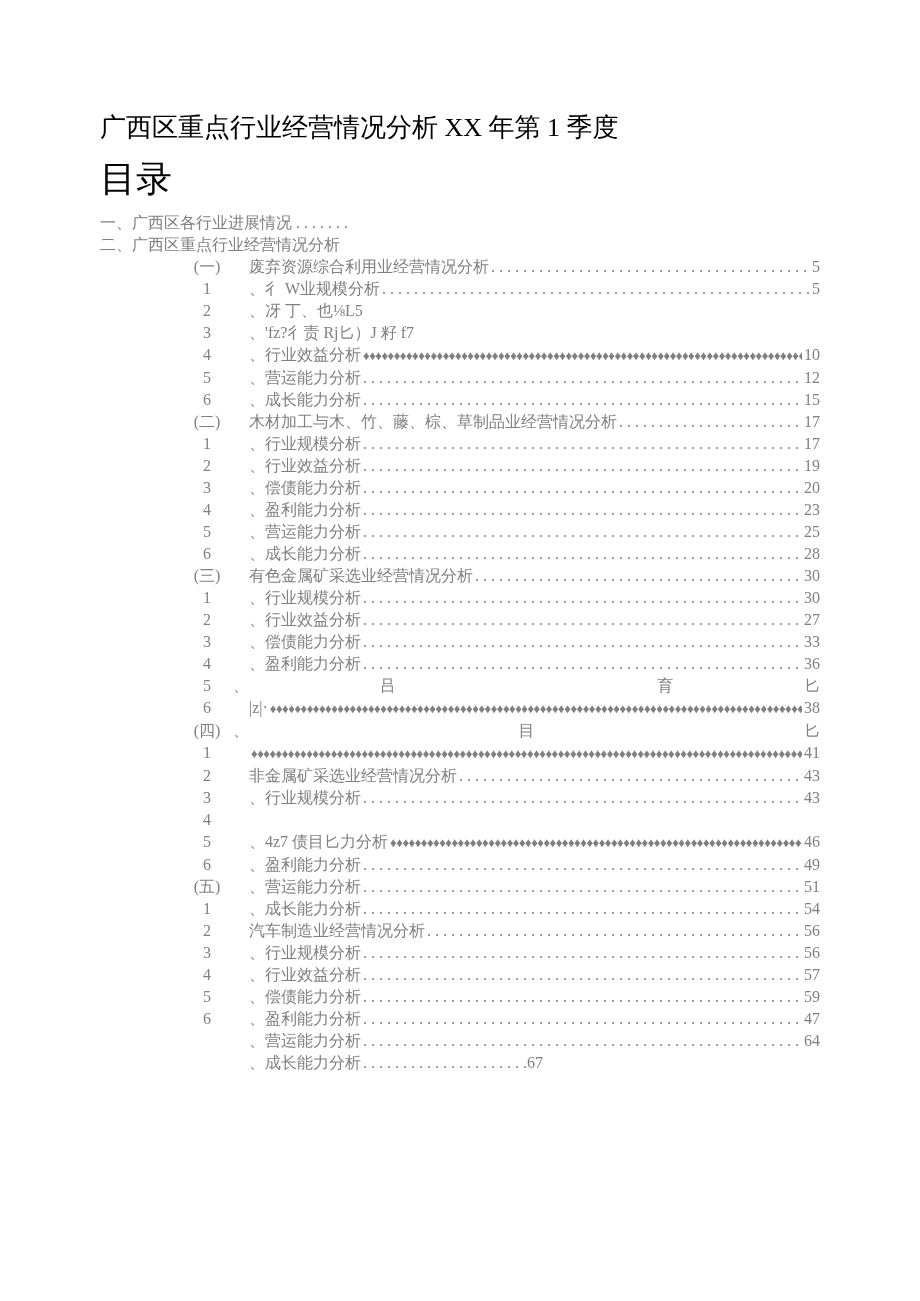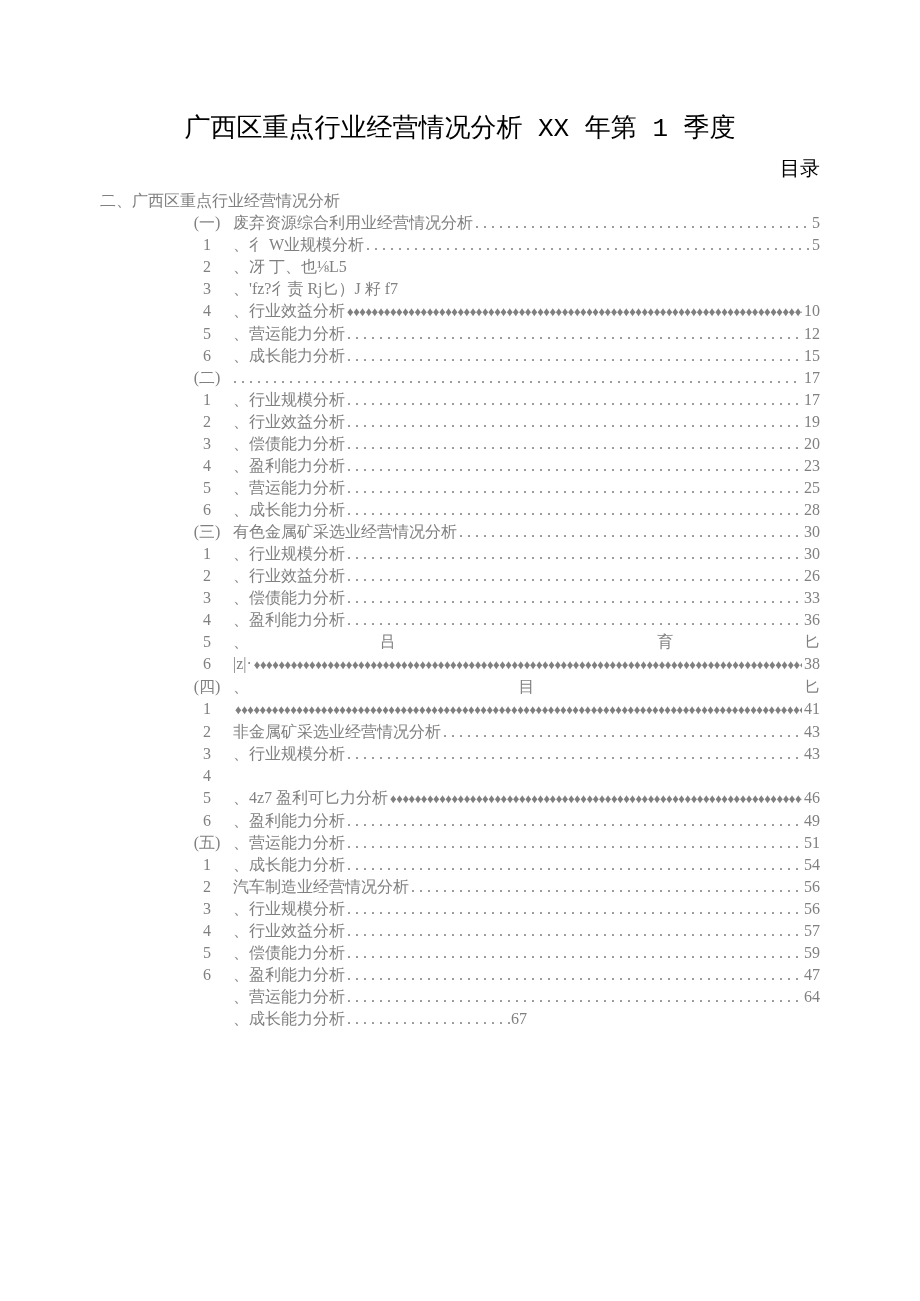--- a/index.html
+++ b/index.html
@@ -9,29 +9,28 @@
     }
     body {
       background: #fff;
       font-family: "SimSun", "宋体", serif;
       width: 920px;
       min-height: 1301px;
       padding: 110px 100px 60px 100px;
       color: #000;
     }
     .title {
-      text-align: center;
       font-size: 26px;
       font-weight: normal;
       margin-bottom: 10px;
-      font-family: Liberation Mono, monospace;
+      font-family: Liberation Serif, serif;
     }
     .subtitle {
-      text-align: right;
-      font-size: 20px;
+      text-align: left;
+      font-size: 36px;
       font-weight: normal;
       margin-bottom: 8px;
     }
     .top-lines {
       font-size: 16px;
       color: #808080;
       line-height: 22px;
     }
     .toc {
       font-size: 16px;
@@ -82,29 +81,31 @@
     .spread-mid {
       flex: 1 1 auto;
       display: flex;
       justify-content: space-around;
     }
     .spread-right {
       flex: 0 0 auto;
     }
     .nowrap {
       white-space: nowrap;
+      margin-left: 16px;
     }
   </style>
 </head>
 <body>
 
 <div class="title">广西区重点行业经营情况分析 XX 年第 1 季度</div>
 <div class="subtitle">目录</div>
 
 <div class="top-lines">
+  <div>一、广西区各行业进展情况 . . . . . . .</div>
   <div>二、广西区重点行业经营情况分析</div>
 </div>
 
 <div class="toc" id="toc-body">
     <div class="toc-row indent">
       <div class="marker">(一)</div>
       <span class="entry nowrap"><span></span><span>废弃资源综合利用业经营情况分析</span></span>
       <span class="dots">. . . . . . . . . . . . . . . . . . . . . . . . . . . . . . . . . . . . . . . . . . . . . . . . . . . . . . . . . . . . . . . . . . . . . . . . . . . . . . . . . . . . . . . . . . .</span>
       <span class="page">5</span>
     </div>
@@ -135,20 +136,21 @@
       <span class="page">12</span>
     </div>
     <div class="toc-row indent">
       <div class="marker">6</div>
       <span class="entry nowrap"><span>、</span><span>成长能力分析</span></span>
       <span class="dots">. . . . . . . . . . . . . . . . . . . . . . . . . . . . . . . . . . . . . . . . . . . . . . . . . . . . . . . . . . . . . . . . . . . . . . . . . . . . . . . . . . . . . . . . . . .</span>
       <span class="page">15</span>
     </div>
     <div class="toc-row indent">
       <div class="marker">(二)</div>
+      <span class="entry nowrap"><span></span><span>木材加工与木、竹、藤、棕、草制品业经营情况分析</span></span>
       <span class="dots">. . . . . . . . . . . . . . . . . . . . . . . . . . . . . . . . . . . . . . . . . . . . . . . . . . . . . . . . . . . . . . . . . . . . . . . . . . . . . . . . . . . . . . . . . . .</span>
       <span class="page">17</span>
     </div>
     <div class="toc-row indent">
       <div class="marker">1</div>
       <span class="entry nowrap"><span>、</span><span>行业规模分析</span></span>
       <span class="dots">. . . . . . . . . . . . . . . . . . . . . . . . . . . . . . . . . . . . . . . . . . . . . . . . . . . . . . . . . . . . . . . . . . . . . . . . . . . . . . . . . . . . . . . . . . .</span>
       <span class="page">17</span>
     </div>
     <div class="toc-row indent">
@@ -190,21 +192,21 @@
     <div class="toc-row indent">
       <div class="marker">1</div>
       <span class="entry nowrap"><span>、</span><span>行业规模分析</span></span>
       <span class="dots">. . . . . . . . . . . . . . . . . . . . . . . . . . . . . . . . . . . . . . . . . . . . . . . . . . . . . . . . . . . . . . . . . . . . . . . . . . . . . . . . . . . . . . . . . . .</span>
       <span class="page">30</span>
     </div>
     <div class="toc-row indent">
       <div class="marker">2</div>
       <span class="entry nowrap"><span>、</span><span>行业效益分析</span></span>
       <span class="dots">. . . . . . . . . . . . . . . . . . . . . . . . . . . . . . . . . . . . . . . . . . . . . . . . . . . . . . . . . . . . . . . . . . . . . . . . . . . . . . . . . . . . . . . . . . .</span>
-      <span class="page">26</span>
+      <span class="page">27</span>
     </div>
     <div class="toc-row indent">
       <div class="marker">3</div>
       <span class="entry nowrap"><span>、</span><span>偿债能力分析</span></span>
       <span class="dots">. . . . . . . . . . . . . . . . . . . . . . . . . . . . . . . . . . . . . . . . . . . . . . . . . . . . . . . . . . . . . . . . . . . . . . . . . . . . . . . . . . . . . . . . . . .</span>
       <span class="page">33</span>
     </div>
     <div class="toc-row indent">
       <div class="marker">4</div>
       <span class="entry nowrap"><span>、</span><span>盈利能力分析</span></span>
@@ -255,21 +257,21 @@
       <span class="entry nowrap"><span>、</span><span>行业规模分析</span></span>
       <span class="dots">. . . . . . . . . . . . . . . . . . . . . . . . . . . . . . . . . . . . . . . . . . . . . . . . . . . . . . . . . . . . . . . . . . . . . . . . . . . . . . . . . . . . . . . . . . .</span>
       <span class="page">43</span>
     </div>
     <div class="toc-row indent">
       <div class="marker">4</div>
       <span class="entry nowrap"><span></span><span></span></span>
     </div>
     <div class="toc-row indent">
       <div class="marker">5</div>
-      <span class="entry nowrap"><span>、</span><span>4z7 盈利可匕力分析</span></span>
+      <span class="entry nowrap"><span>、</span><span>4z7 债目匕力分析</span></span>
       <span class="diamonds">♦♦♦♦♦♦♦♦♦♦♦♦♦♦♦♦♦♦♦♦♦♦♦♦♦♦♦♦♦♦♦♦♦♦♦♦♦♦♦♦♦♦♦♦♦♦♦♦♦♦♦♦♦♦♦♦♦♦♦♦♦♦♦♦♦♦♦♦♦♦♦♦♦♦♦♦♦♦♦♦♦♦♦♦♦♦♦♦♦♦♦♦♦♦♦♦♦♦♦♦♦</span>
       <span class="page">46</span>
     </div>
     <div class="toc-row indent">
       <div class="marker">6</div>
       <span class="entry nowrap"><span>、</span><span>盈利能力分析</span></span>
       <span class="dots">. . . . . . . . . . . . . . . . . . . . . . . . . . . . . . . . . . . . . . . . . . . . . . . . . . . . . . . . . . . . . . . . . . . . . . . . . . . . . . . . . . . . . . . . . . .</span>
       <span class="page">49</span>
     </div>
     <div class="toc-row indent">

